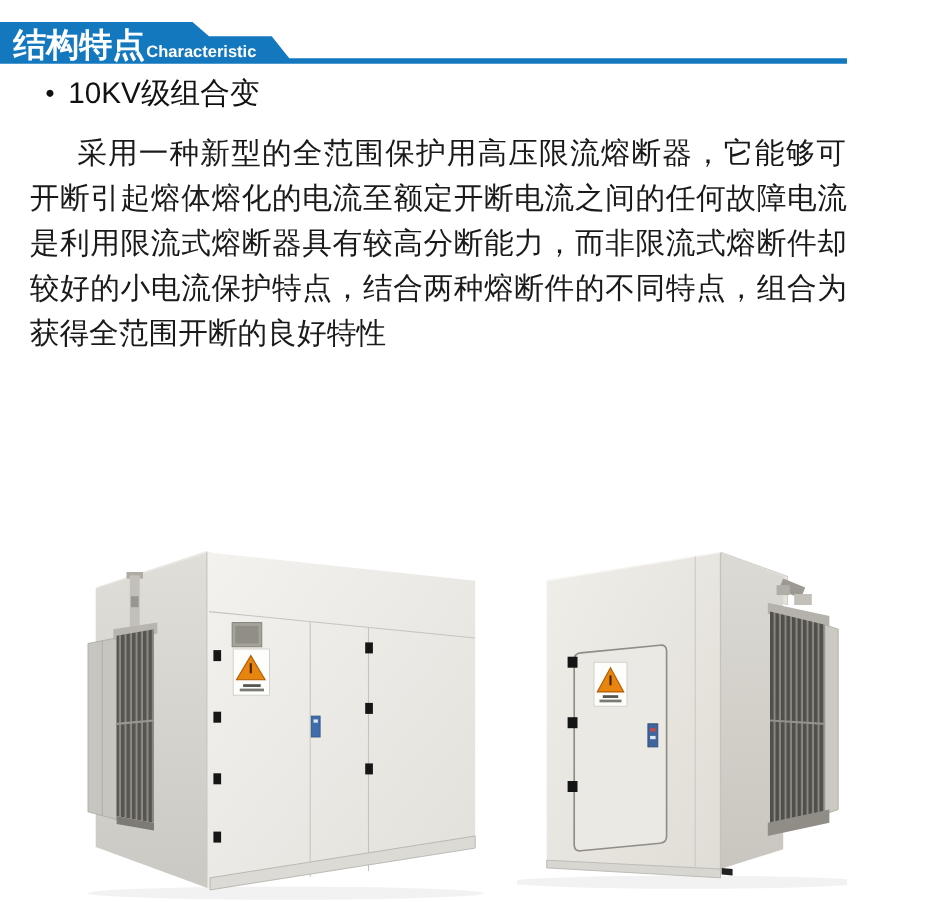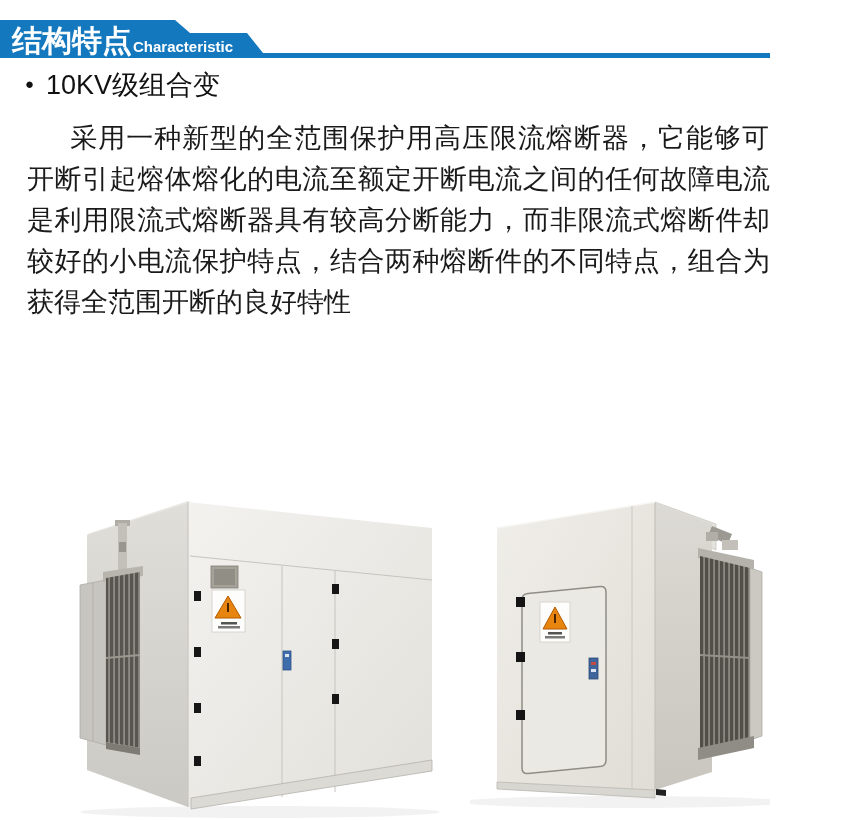--- a/index.html
+++ b/index.html
@@ -8,21 +8,21 @@
     position:relative; width:770px; height:820px;
     background:#ffffff; overflow:hidden;
   }
   .banner-svg { position:absolute; top:0; left:0; }
   .banner-title-cn { font-family:"Liberation Sans",sans-serif; font-weight:bold; font-size:30px; fill:#ffffff; }
   .banner-title-en { font-family:"Liberation Sans",sans-serif; font-weight:bold; font-size:15px; fill:#ffffff; }
   .content {
     position:absolute; top:62px; left:25px; width:800px; color:#161616;
   }
   .sec-head {
-    font-size:27px; line-height:34px; margin:6px 0 6px 0; color:#111111;
+    font-size:27px; line-height:34px; margin:6px 0 6px 16px; color:#111111;
     white-space:nowrap;
   }
   .bullet {
     display:inline-block; font-size:15px; transform:translateY(-5px);
     margin-right:12px; color:#111111;
   }
   .sec-para {
     font-size:27px; line-height:41px; margin:0; padding:0 0 0 2px;
     text-align:justify; text-indent:1.6em; color:#1a1a1a;
   }

